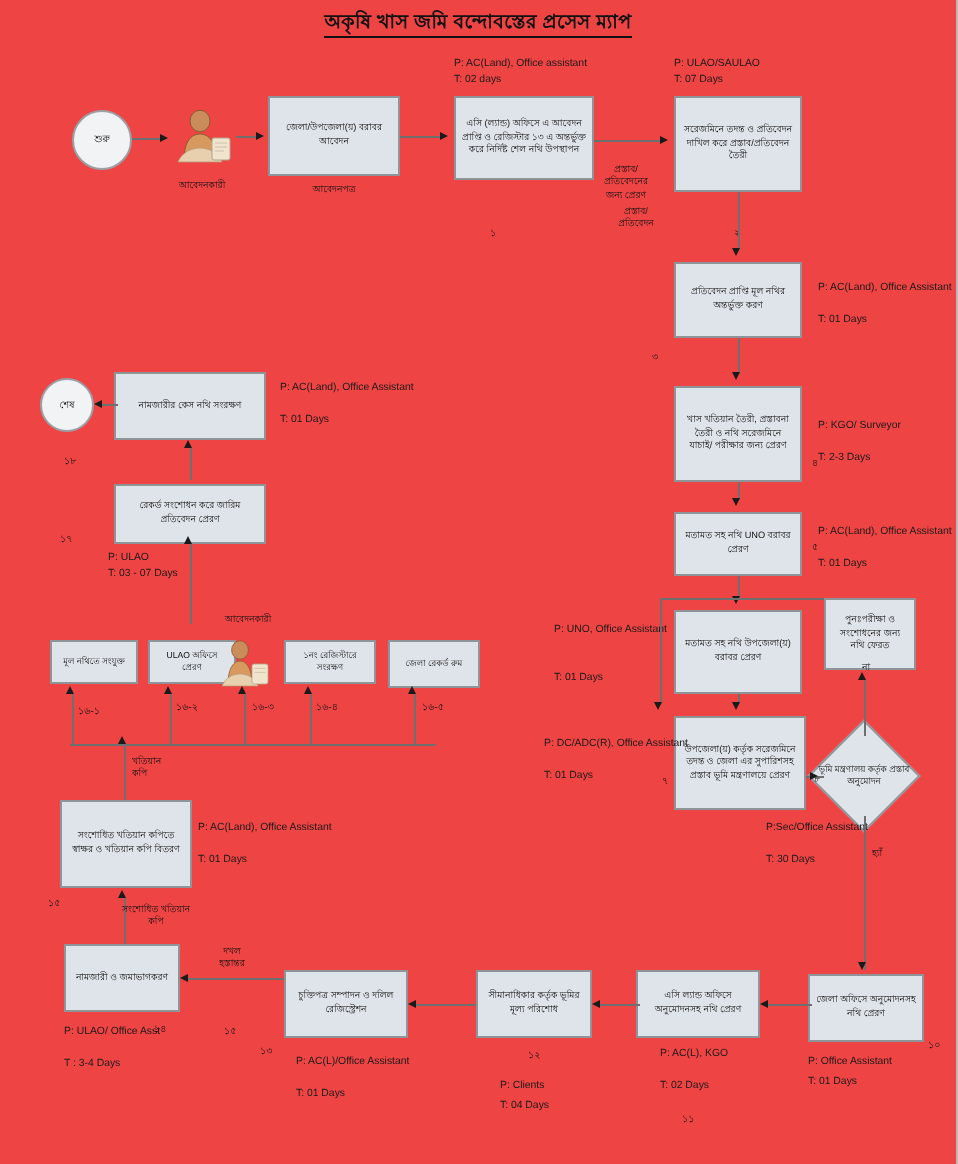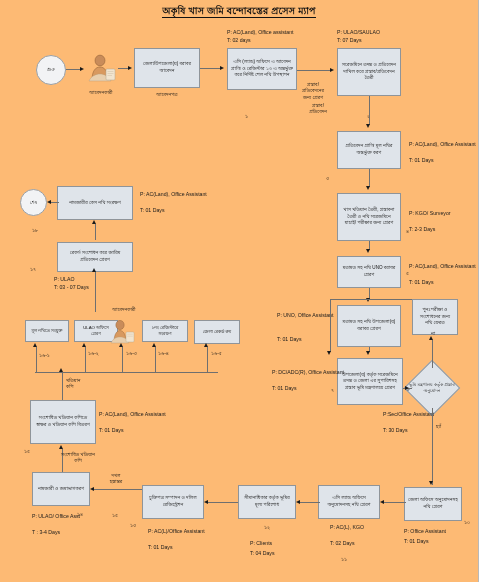--- a/index.html
+++ b/index.html
@@ -4,21 +4,21 @@
 <style>
   html,body{margin:0;padding:0;background:#ffffff;}
   body{
     font-family:"Liberation Sans","DejaVu Sans",sans-serif;
     -webkit-font-smoothing:antialiased;
   }
   #canvas{
     position:relative;
     width:479px;
     height:582px;
-    background:#fdba74;
+    background:#ef4444;
     overflow:hidden;
     border-right:1px solid #b9b9b9;
     box-sizing:border-box;
   }
   
   .title{
     position:absolute;
     left:0; right:0; top:4px;
     text-align:center;
     font-size:9.5px;

